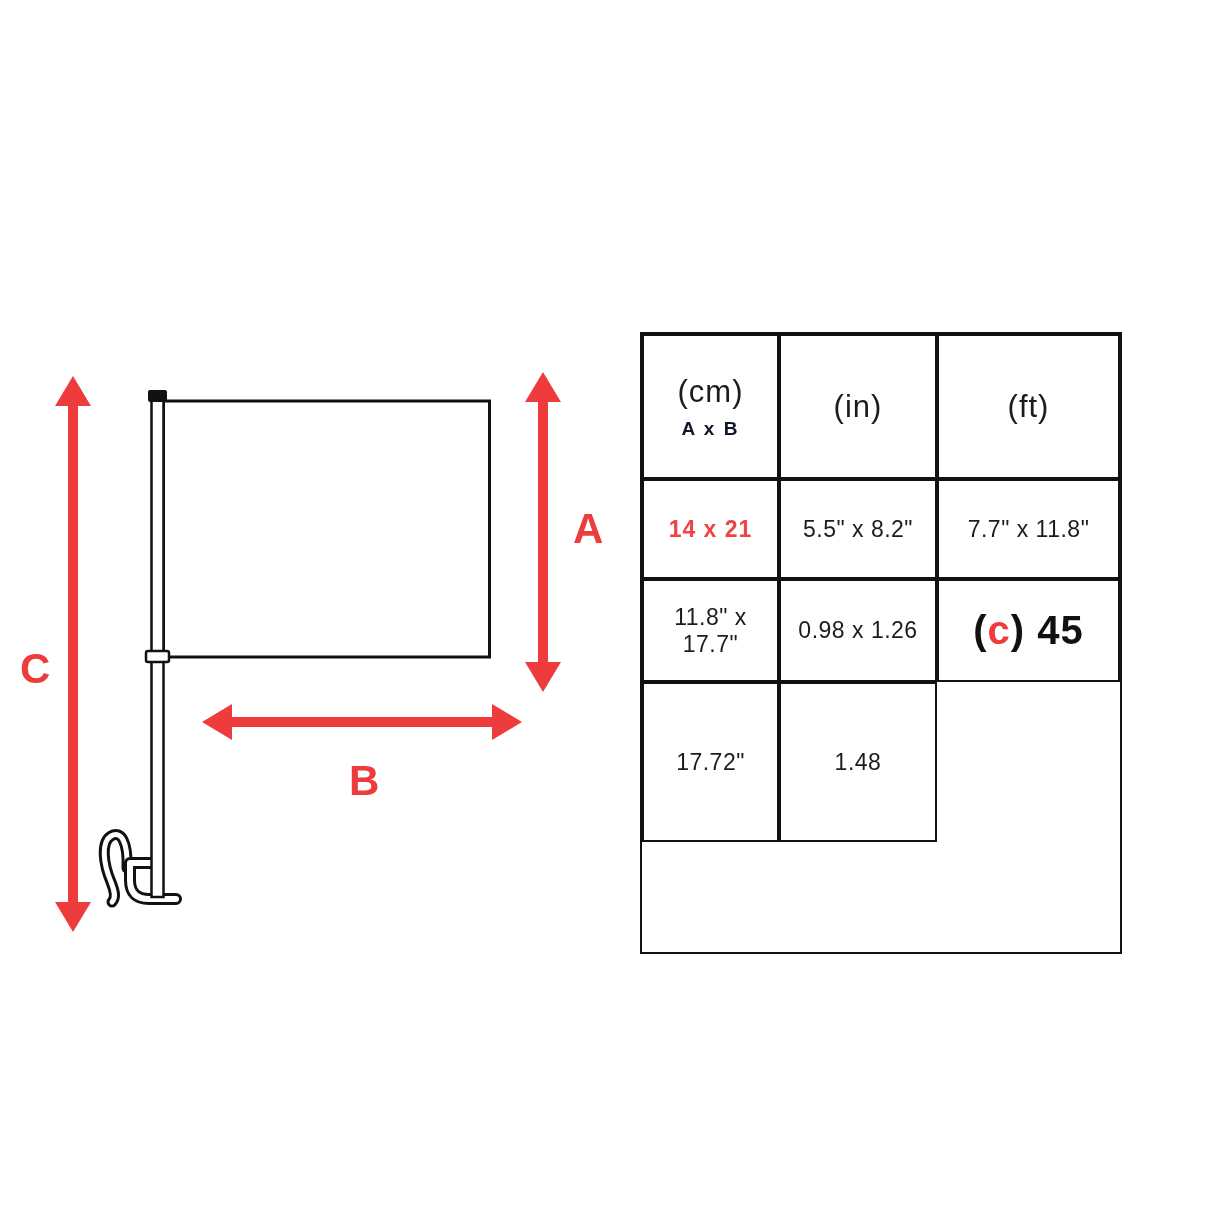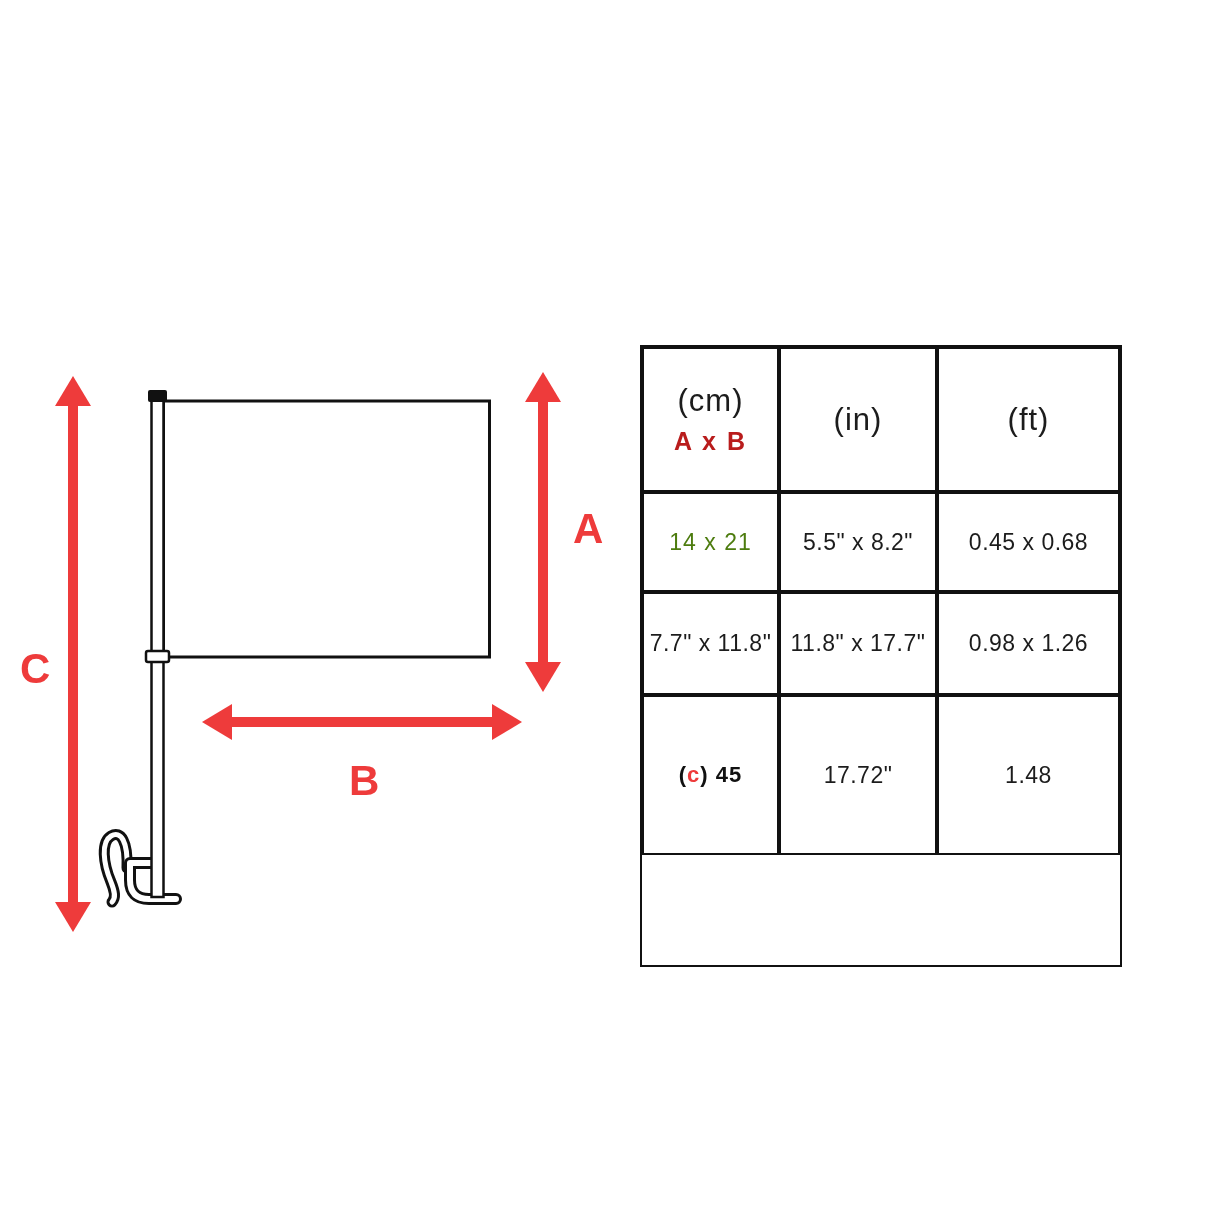--- a/index.html
+++ b/index.html
@@ -7,37 +7,37 @@
     position:relative;width:1214px;height:1214px;background:#ffffff;
     font-family:"Liberation Sans", sans-serif;color:#1a1a1a;overflow:hidden;
   }
   svg{position:absolute;left:0;top:0;}
   .dim-label{
     position:absolute;font-weight:700;font-size:42px;color:#ee3b3b;
     line-height:1;letter-spacing:0;
   }
   
   .size-table{
-    position:absolute;left:640px;top:345px;
+    position:absolute;left:640px;top:332px;
     display:grid;
     grid-template-columns:137px 158px 183px;
     grid-template-rows:145px 100px 103px 160px 110px;
     border:2px solid #111;
     background:#fff;
   }
   .cell{
     border:2px solid #111;
     display:flex;flex-direction:column;align-items:center;justify-content:center;
     text-align:center;background:#fff;
   }
   .unit{font-size:31px;color:#1c1c1c;letter-spacing:1px;}
-  .formula{font-size:25px;font-weight:700;color:#b91c1c;letter-spacing:2px;margin-top:8px;}
-  .cm-cell{font-size:23px;font-weight:400;letter-spacing:1px;color:#4d7c0f;}
+  .formula{font-size:19px;font-weight:700;color:#0f172a;letter-spacing:2px;margin-top:8px;}
+  .cm-cell{font-size:23px;font-weight:700;letter-spacing:1px;color:#ef4444;}
   .val-cell{font-size:23px;color:#1c1c1c;letter-spacing:0.5px;}
-  .c-row-cm{font-size:22px;font-weight:700;color:#111;letter-spacing:1px;}
+  .c-row-cm{font-size:40px;font-weight:700;color:#111;letter-spacing:1px;}
   .c-red{color:#ee3b3b;}
 </style>
 </head>
 <body>
 
 <div class="stage">
 
   <svg width="1214" height="1214" viewBox="0 0 1214 1214">
 
     <g fill="#ee3b3b" stroke="none">
@@ -80,21 +80,20 @@
 
     <div class="cell">
       <div class="unit">(cm)</div>
       <div class="formula">A x B</div>
     </div>
     <div class="cell unit">(in)</div>
     <div class="cell unit">(ft)</div>
 
     <div class="cell cm-cell">14 x 21</div>
     <div class="cell val-cell">5.5" x 8.2"</div>
-    <div class="cell val-cell">0.45 x 0.68</div>
 
     <div class="cell val-cell">7.7" x 11.8"</div>
 
     <div class="cell val-cell">11.8" x 17.7"</div>
     <div class="cell val-cell">0.98 x 1.26</div>
 
     <div class="cell">
       <div class="c-row-cm">
         <span>(</span><span class="c-red">c</span><span>) 45</span>
       </div>

